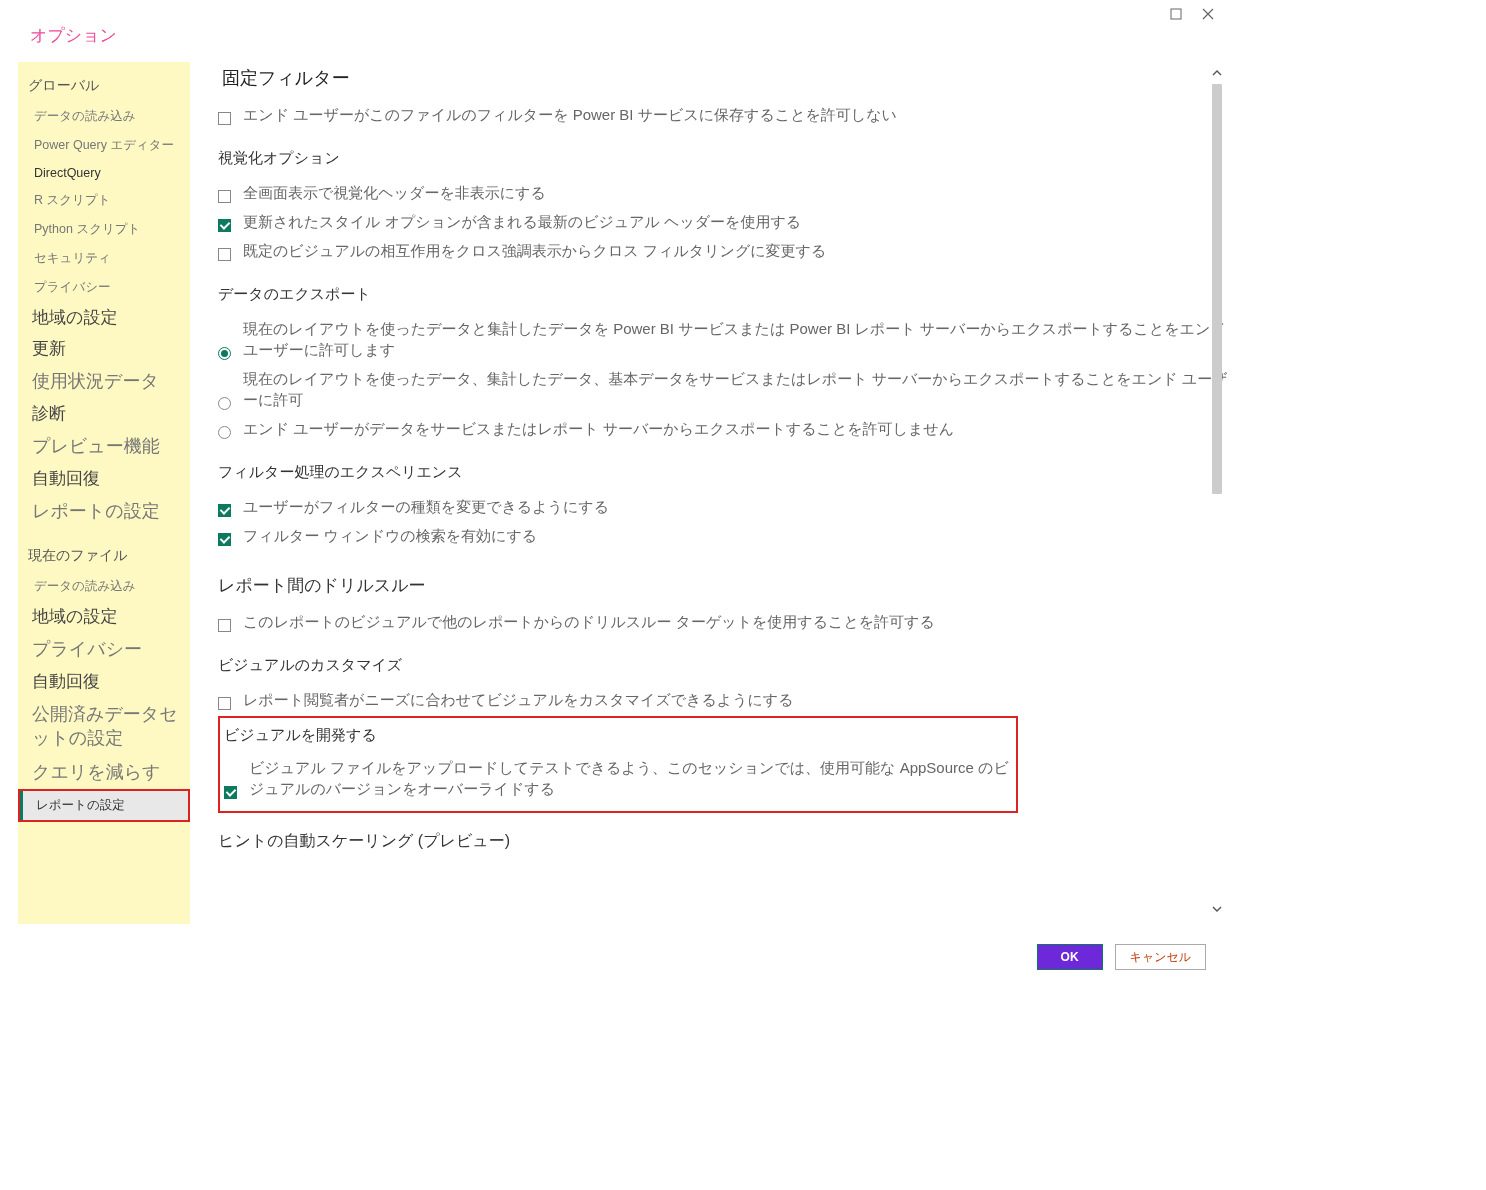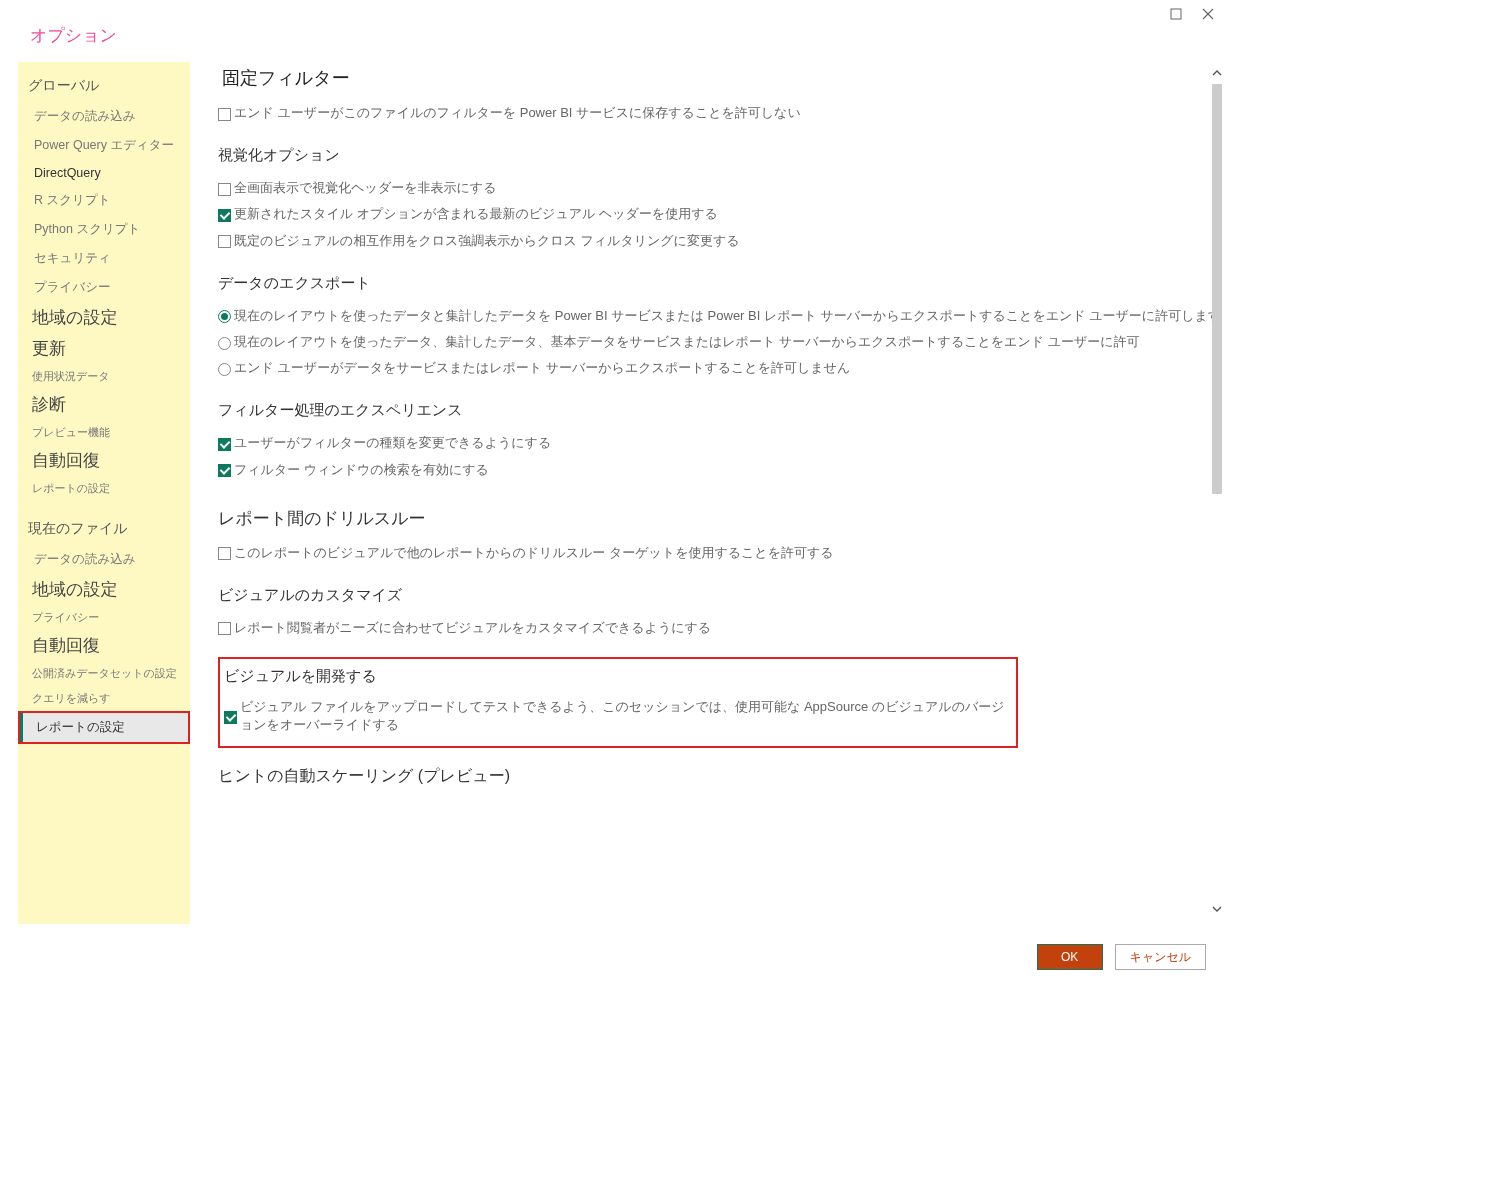--- a/index.html
+++ b/index.html
@@ -67,21 +67,21 @@
       color: #333;
     }
     .side-group {
       color: #444;
       padding: 4px 6px 4px 14px;
       font-size: 17px;
     }
     .side-sub {
       color: #777;
       padding: 5px 6px 5px 14px;
-      font-size: 11px;
+      font-size: 18px;
     }
     .side-item.active {
       background: #e8e8e8;
       border-left: 3px solid #0d7a5f;
       color: #333;
       padding-left: 13px;
     }
     .red-box-sidebar {
       border: 2px solid #d22;
       margin: 0 0 0 0;
@@ -104,25 +104,25 @@
       margin: 4px 0 10px 4px;
       font-weight: 400;
     }
     .section-title.small {
       font-size: 15px;
       color: #333;
       margin: 20px 0 10px 0;
     }
     .check-row, .radio-row {
       display: flex;
-      align-items: center;
+      align-items: flex-end;
       padding: 4px 0;
       color: #555;
-      font-size: 13px;
-      gap: 3px;
+      font-size: 15px;
+      gap: 12px;
     }
     .check-row label, .radio-row label {
       line-height: 1.4;
       flex: 1;
       color: #666;
     }
     .checkbox {
       width: 13px;
       height: 13px;
       border: 1px solid #888;
@@ -167,21 +167,21 @@
       left: 2px;
       top: 2px;
       width: 7px;
       height: 7px;
       background: #0d7a5f;
       border-radius: 50%;
     }
     .red-box-content {
       border: 2px solid #d22;
       padding: 4px 6px 8px 0;
-      margin-top: 16px;
+      margin-top: 2px;
       margin-right: 210px;
     }
     .scroll-track {
       position: absolute;
       right: 4px;
       top: 6px;
       bottom: 6px;
       width: 14px;
     }
     .scroll-arrow {
@@ -216,24 +216,24 @@
       border: 1px solid #aaa;
       background: #fff;
       font-size: 12px;
       color: #c2410c;
       display: flex;
       align-items: center;
       justify-content: center;
       cursor: pointer;
     }
     .btn.primary {
-      background: #c2410c;
+      background: #6d28d9;
       border-color: #0d7a5f;
       color: #fff;
-      font-weight: 400;
+      font-weight: 700;
     }
   </style>
 </head>
 <body>
 
 <div class="window-controls">
   <div class="window-btn">
     <svg width="12" height="12" viewBox="0 0 12 12">
         <rect x="1" y="1" width="10" height="10" fill="none" stroke="#666" stroke-width="1"></rect>
       </svg>

